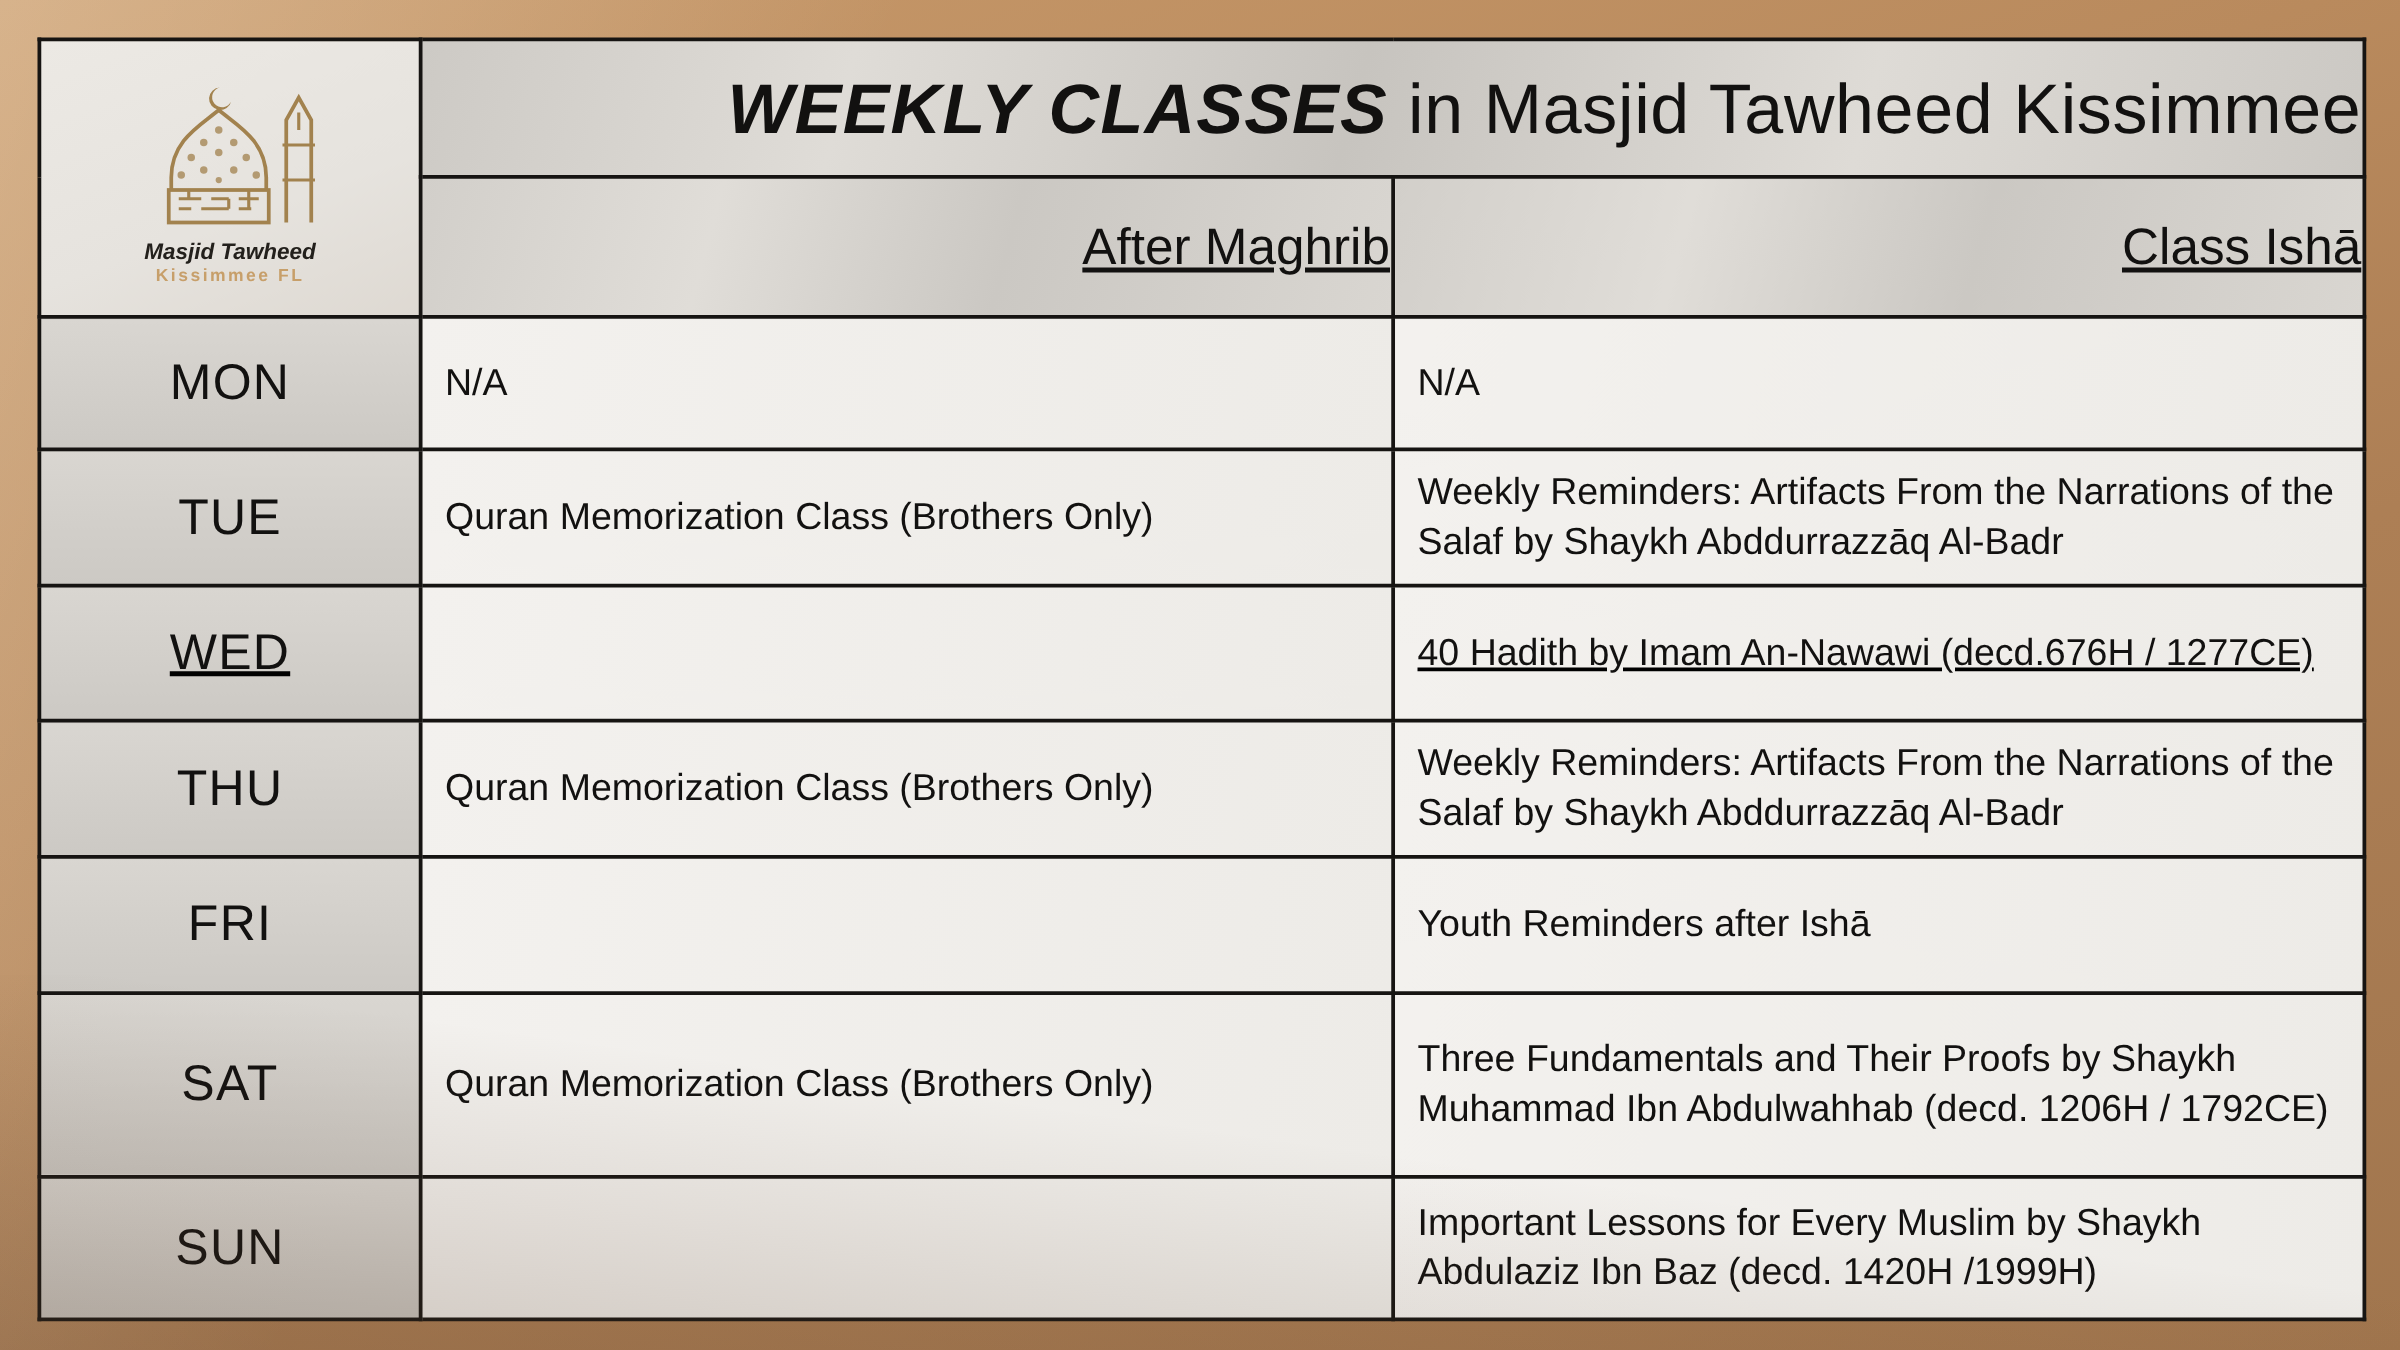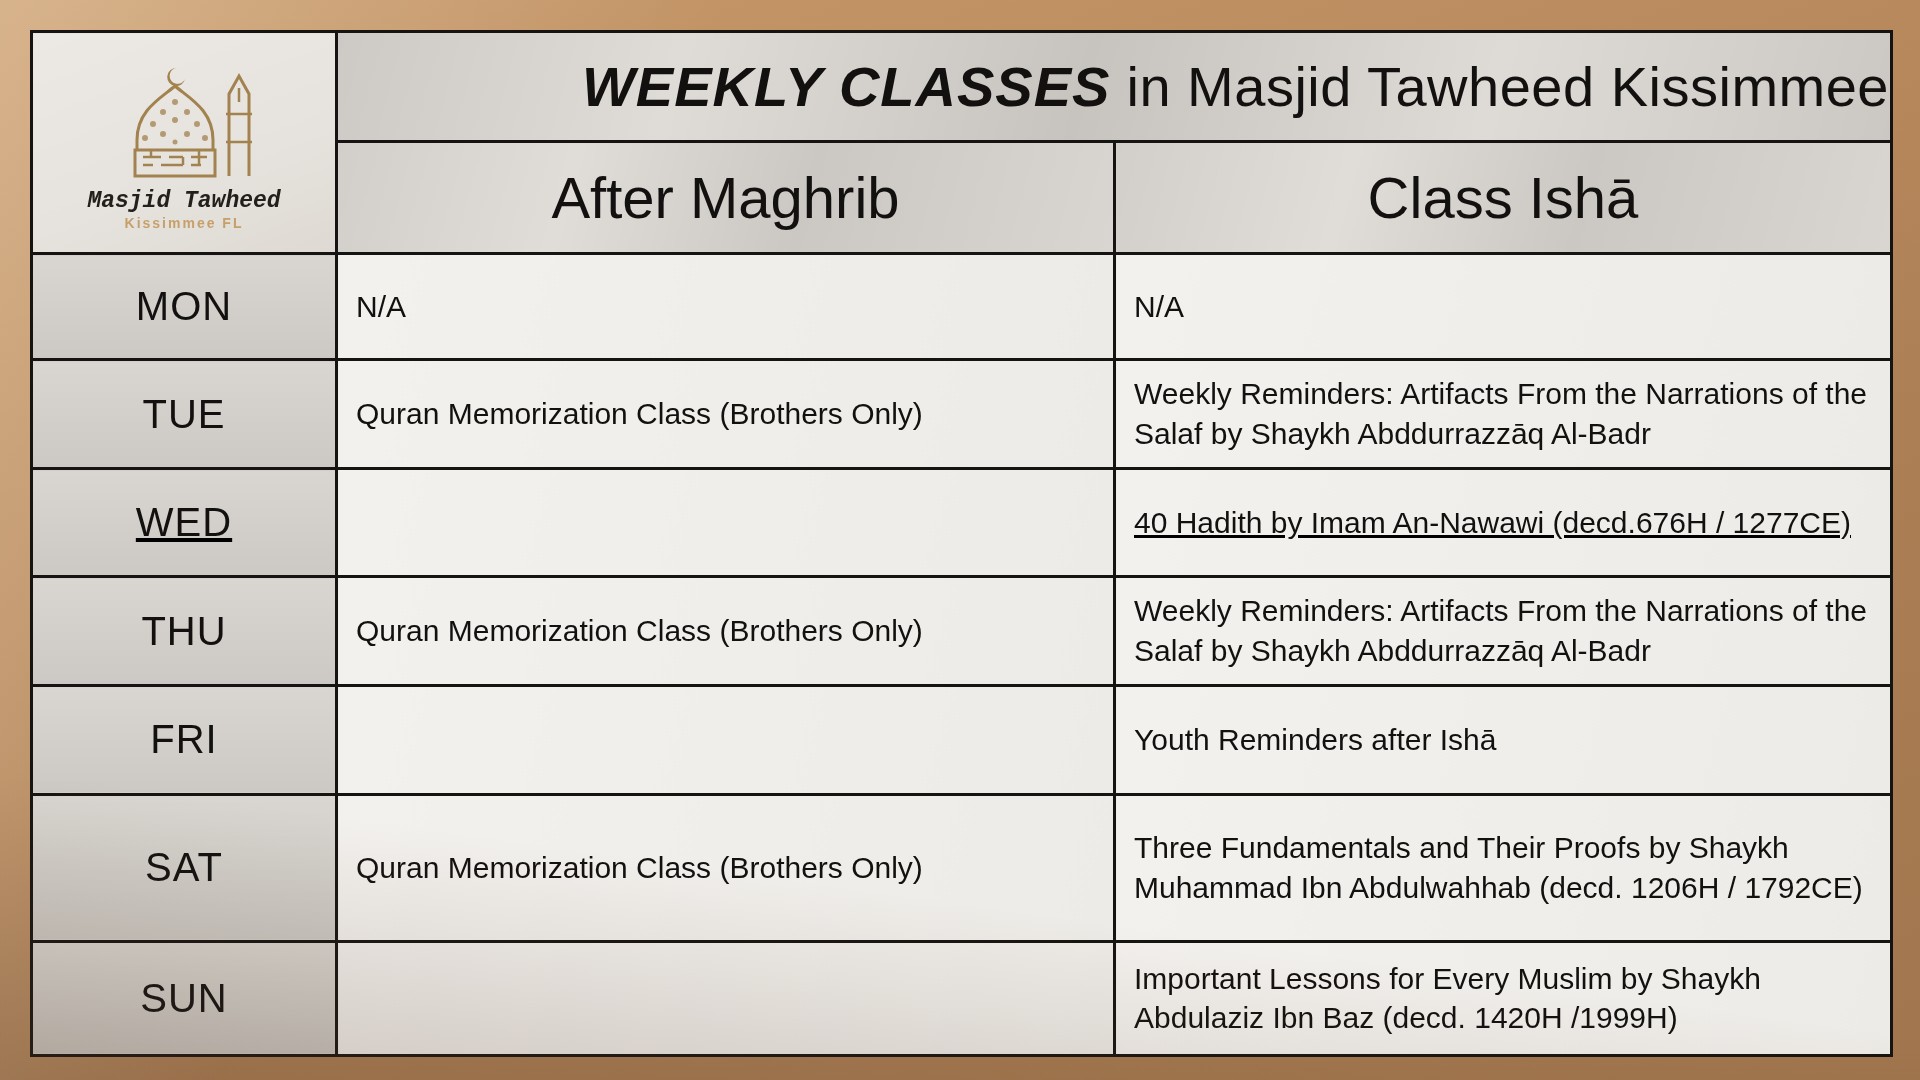--- a/index.html
+++ b/index.html
@@ -33,41 +33,41 @@
 
   
   .title-cell{
     background:linear-gradient(105deg,#cdcac5 0%,#dfdcd7 22%,#c7c4bf 48%,#dedbd6 74%,#cbc8c3 100%);
     text-align:right;
     font-size:56px;letter-spacing:.5px;
   }
   .title-cell .em{font-weight:800;font-style:italic;letter-spacing:1px;}
   .head-cell{
     background:linear-gradient(105deg,#d2cfca 0%,#e0ddd8 30%,#cbc8c3 60%,#d9d6d1 100%);
-    text-align:center;font-size:58px;
+    text-align:right;font-size:41px;text-decoration:underline;
   }
   .logo-cell{
     background:linear-gradient(160deg,#ece9e4 0%,#e6e3de 60%,#ded9d2 100%);
     text-align:center;padding:8px 4px;
   }
   .day-cell{
     background:linear-gradient(180deg,#d9d6d1 0%,#ccc9c4 100%);
     text-align:center;font-size:40px;letter-spacing:1px;
   }
   .content-cell{
     background:linear-gradient(105deg,#f3f1ee 0%,#edebe7 100%);
     font-size:30px;line-height:1.33;
     padding:6px 18px;
   }
   
   .logo-wrap{display:flex;flex-direction:column;align-items:center;justify-content:center;gap:2px;}
   .logo-name{
-    font-family:Liberation Mono, monospace;
+    font-family:Liberation Sans, sans-serif;
     font-style:italic;font-weight:700;
-    font-size:23px;color:#23201c;line-height:1;
+    font-size:18px;color:#23201c;line-height:1;
     margin-top:6px;
   }
   .logo-loc{
     font-size:14px;color:#c79f6a;font-weight:700;letter-spacing:2px;line-height:1.2;
   }
 </style>
 </head>
 <body>
 
 <div class="stage">

